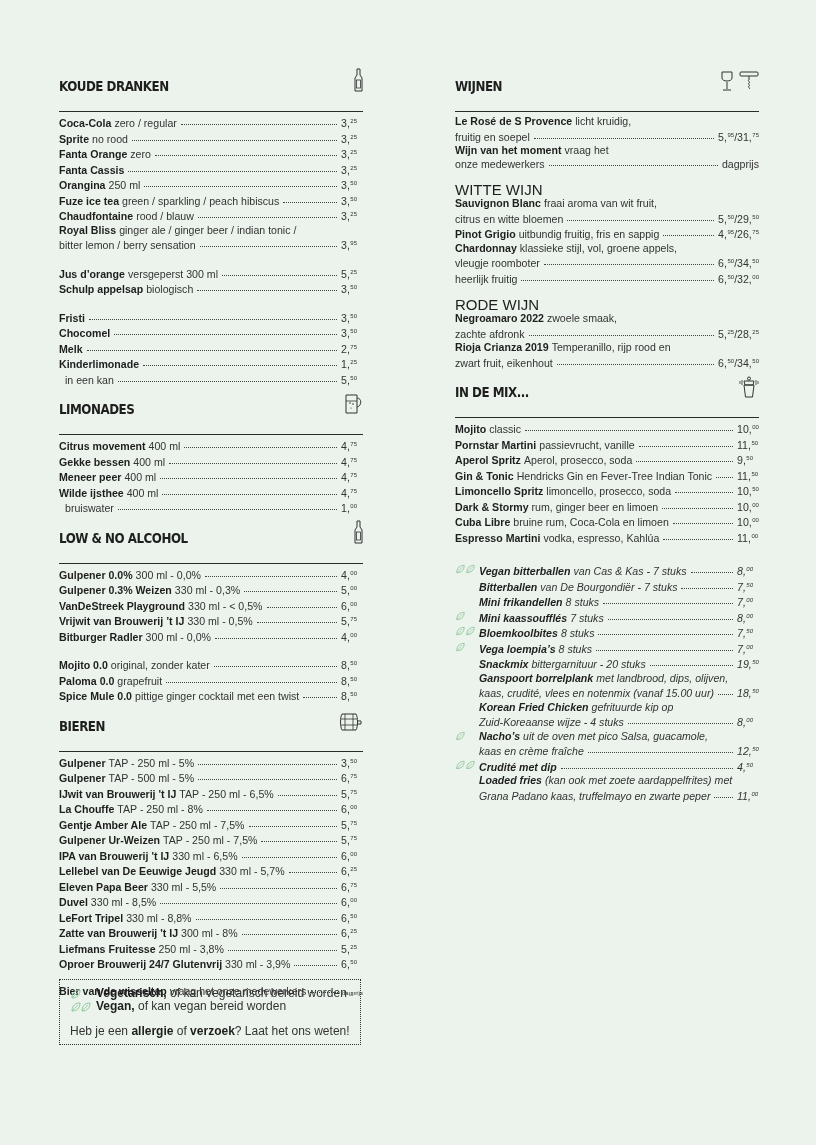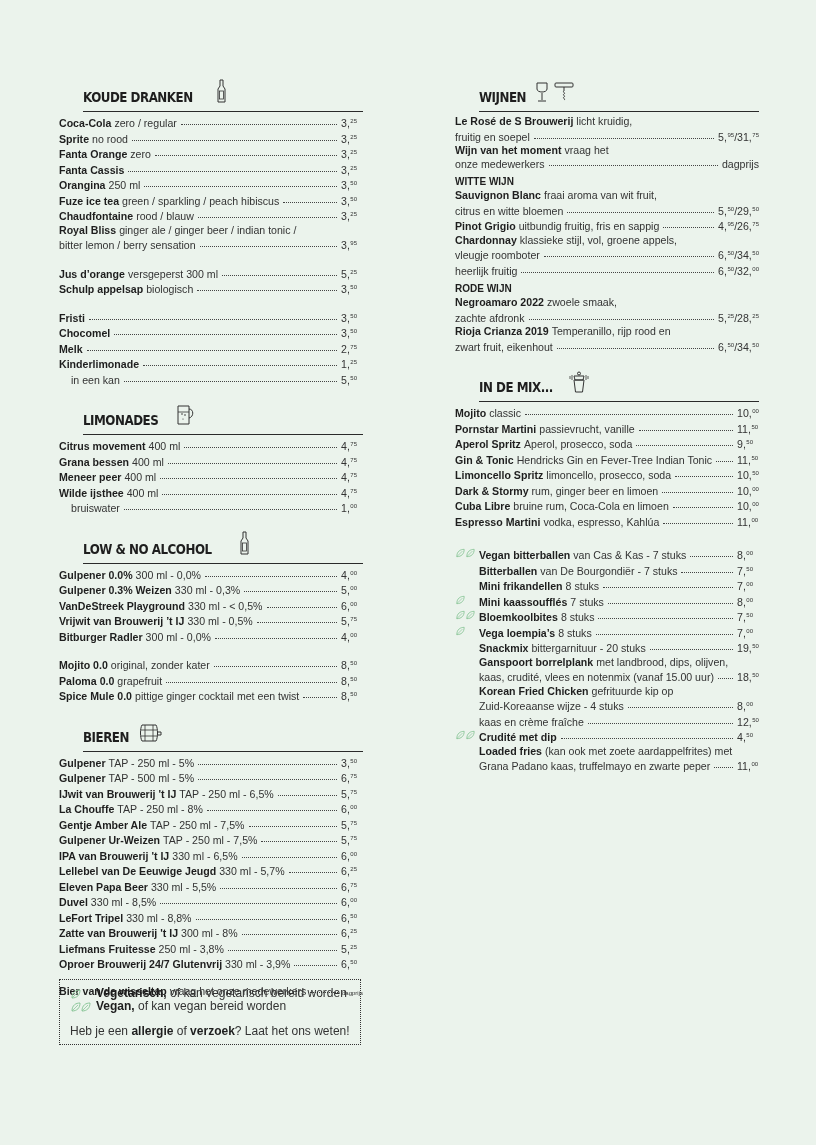--- a/index.html
+++ b/index.html
@@ -10,54 +10,54 @@
     color: #1e1e1e;
     position: relative;
     overflow: hidden;
   }
   .col { position: absolute; top: 82px; width: 304px; }
   .col.left { left: 59px; }
   .col.right { left: 455px; }
 
   .section { margin-bottom: 18px; }
   .sec-head {
-    display: flex; align-items: flex-end; justify-content: flex-start;
+    display: flex; align-items: flex-end; justify-content: space-between;
     border-bottom: 1.3px solid #2a2a2a;
-    padding-bottom: 6px; margin-bottom: 3px; height: 30px; margin-left: 24px;
+    padding-bottom: 17px; margin-bottom: 3px; height: 30px;
   }
   .sec-title {
     font-family: "DejaVu Sans", sans-serif;
     font-weight: bold; font-size: 14.5px; letter-spacing: -0.6px;
     transform: scaleX(0.82); transform-origin: left bottom;
     white-space: nowrap; line-height: 16px;
   }
   .sec-title .sub { font-weight: normal; font-size: 14px; }
   .sec-icons { display: flex; gap: 6px; align-items: flex-end; padding-bottom: 2px; }
   .sec-icons svg { display: block; }
 
   .row {
     display: flex; align-items: baseline; font-size: 10.6px;
     line-height: 13.5px; white-space: nowrap; position: relative;
   }
   .row .name { font-weight: bold; }
   .row .desc { font-weight: normal; color: #333; margin-left: 3px; }
-  .row .desc.plain { margin-left: 12px; }
+  .row .desc.plain { margin-left: 6px; }
   .row .dots {
     flex: 1; margin: 0 4px; border-bottom: 1.2px dotted #444;
     transform: translateY(-2px); min-width: 8px;
   }
   .row .price { font-size: 10.6px; color: #333; min-width: 22px; text-align: left; }
   .row .price.wide { min-width: 0; }
   .row .price sup, .row sup { font-size: 6px; vertical-align: 4px; margin-left: 0.5px; }
   .line2 .desc { margin-left: 0; }
   .gap { height: 13px; }
-  .subhead { font-weight: bold; font-size: 10px; line-height: 14px; margin-top: 4px; }
+  .subhead { font-weight: normal; font-size: 15px; line-height: 14px; margin-top: 12px; }
 
   .snack .leaf { position: absolute; left: 0; top: 0; width: 22px; height: 13px; }
-  .snack { padding-left: 24px; }
+  .snack { padding-left: 24px; font-style: italic; }
 
   .legend {
     position: absolute; left: 59px; top: 979px; width: 302px; height: 66px;
     border: 1.4px dotted #333; padding: 7px 10px;
     font-size: 12px; line-height: 13px; color: #333;
   }
   .legend .lrow { display: flex; align-items: center; }
   .legend .lico { width: 26px; height: 12px; }
   .legend b { color: #1e1e1e; }
   .legend .allergy { margin-top: 12px; }
@@ -200,21 +200,21 @@
       </span>
     </div>
     <div id="limo">
         <div class="row">
           <span class="name">Citrus movement</span>
           <span class="desc">400 ml</span>
           <span class="dots"></span>
           <span class="price">4,<sup>75</sup></span>
         </div>
         <div class="row">
-          <span class="name">Grana bessen</span>
+          <span class="name">Gekke bessen</span>
           <span class="desc">400 ml</span>
           <span class="dots"></span>
           <span class="price">4,<sup>75</sup></span>
         </div>
         <div class="row">
           <span class="name">Meneer peer</span>
           <span class="desc">400 ml</span>
           <span class="dots"></span>
           <span class="price">4,<sup>75</sup></span>
         </div>
@@ -436,21 +436,21 @@
         <svg width="20" height="22" viewBox="0 0 20 22">
             <rect x="1" y="2" width="18" height="4" rx="1" fill="none" stroke="#333" stroke-width="1"></rect>
             <path d="M10 6v4" stroke="#333"></path>
             <path d="M10 10c-2 1 2 2 0 3s2 2 0 3s2 2 0 3" fill="none" stroke="#333" stroke-width="1"></path>
           </svg>
       </span>
     </div>
     <div id="wijn">
         <div>
         <div class="row">
-            <span class="name">Le Rosé de S Brouwerij</span>
+            <span class="name">Le Rosé de S Provence</span>
             <span class="desc">licht kruidig,</span>
           </div>
         <div class="row line2">
             <span class="desc">fruitig en soepel</span>
             <span class="dots"></span>
             <span class="price wide">5,<sup>95</sup>/31,<sup>75</sup></span>
           </div>
       </div>
         <div>
         <div class="row">
@@ -667,20 +667,27 @@
             <span class="name">Korean Fried Chicken</span>
             <span class="desc">gefrituurde kip op</span>
           </div>
         <div class="row snack line2">
             <span class="desc">Zuid-Koreaanse wijze - 4 stuks</span>
             <span class="dots"></span>
             <span class="price">8,<sup>00</sup></span>
           </div>
       </div>
         <div>
+        <div class="row snack">
+            <svg class="leaf" viewBox="0 0 22 12">
+              <use href="#leaf1" x="0" y="0" width="11" height="11"></use>
+            </svg>
+            <span class="name">Nacho’s</span>
+            <span class="desc">uit de oven met pico Salsa, guacamole,</span>
+          </div>
         <div class="row snack line2">
             <span class="desc">kaas en crème fraîche</span>
             <span class="dots"></span>
             <span class="price">12,<sup>50</sup></span>
           </div>
       </div>
         <div class="row snack">
           <svg class="leaf" viewBox="0 0 22 12">
             <use href="#leaf1" x="0" y="0" width="11" height="11"></use>
             <use href="#leaf1" x="10" y="0" width="11" height="11"></use>

